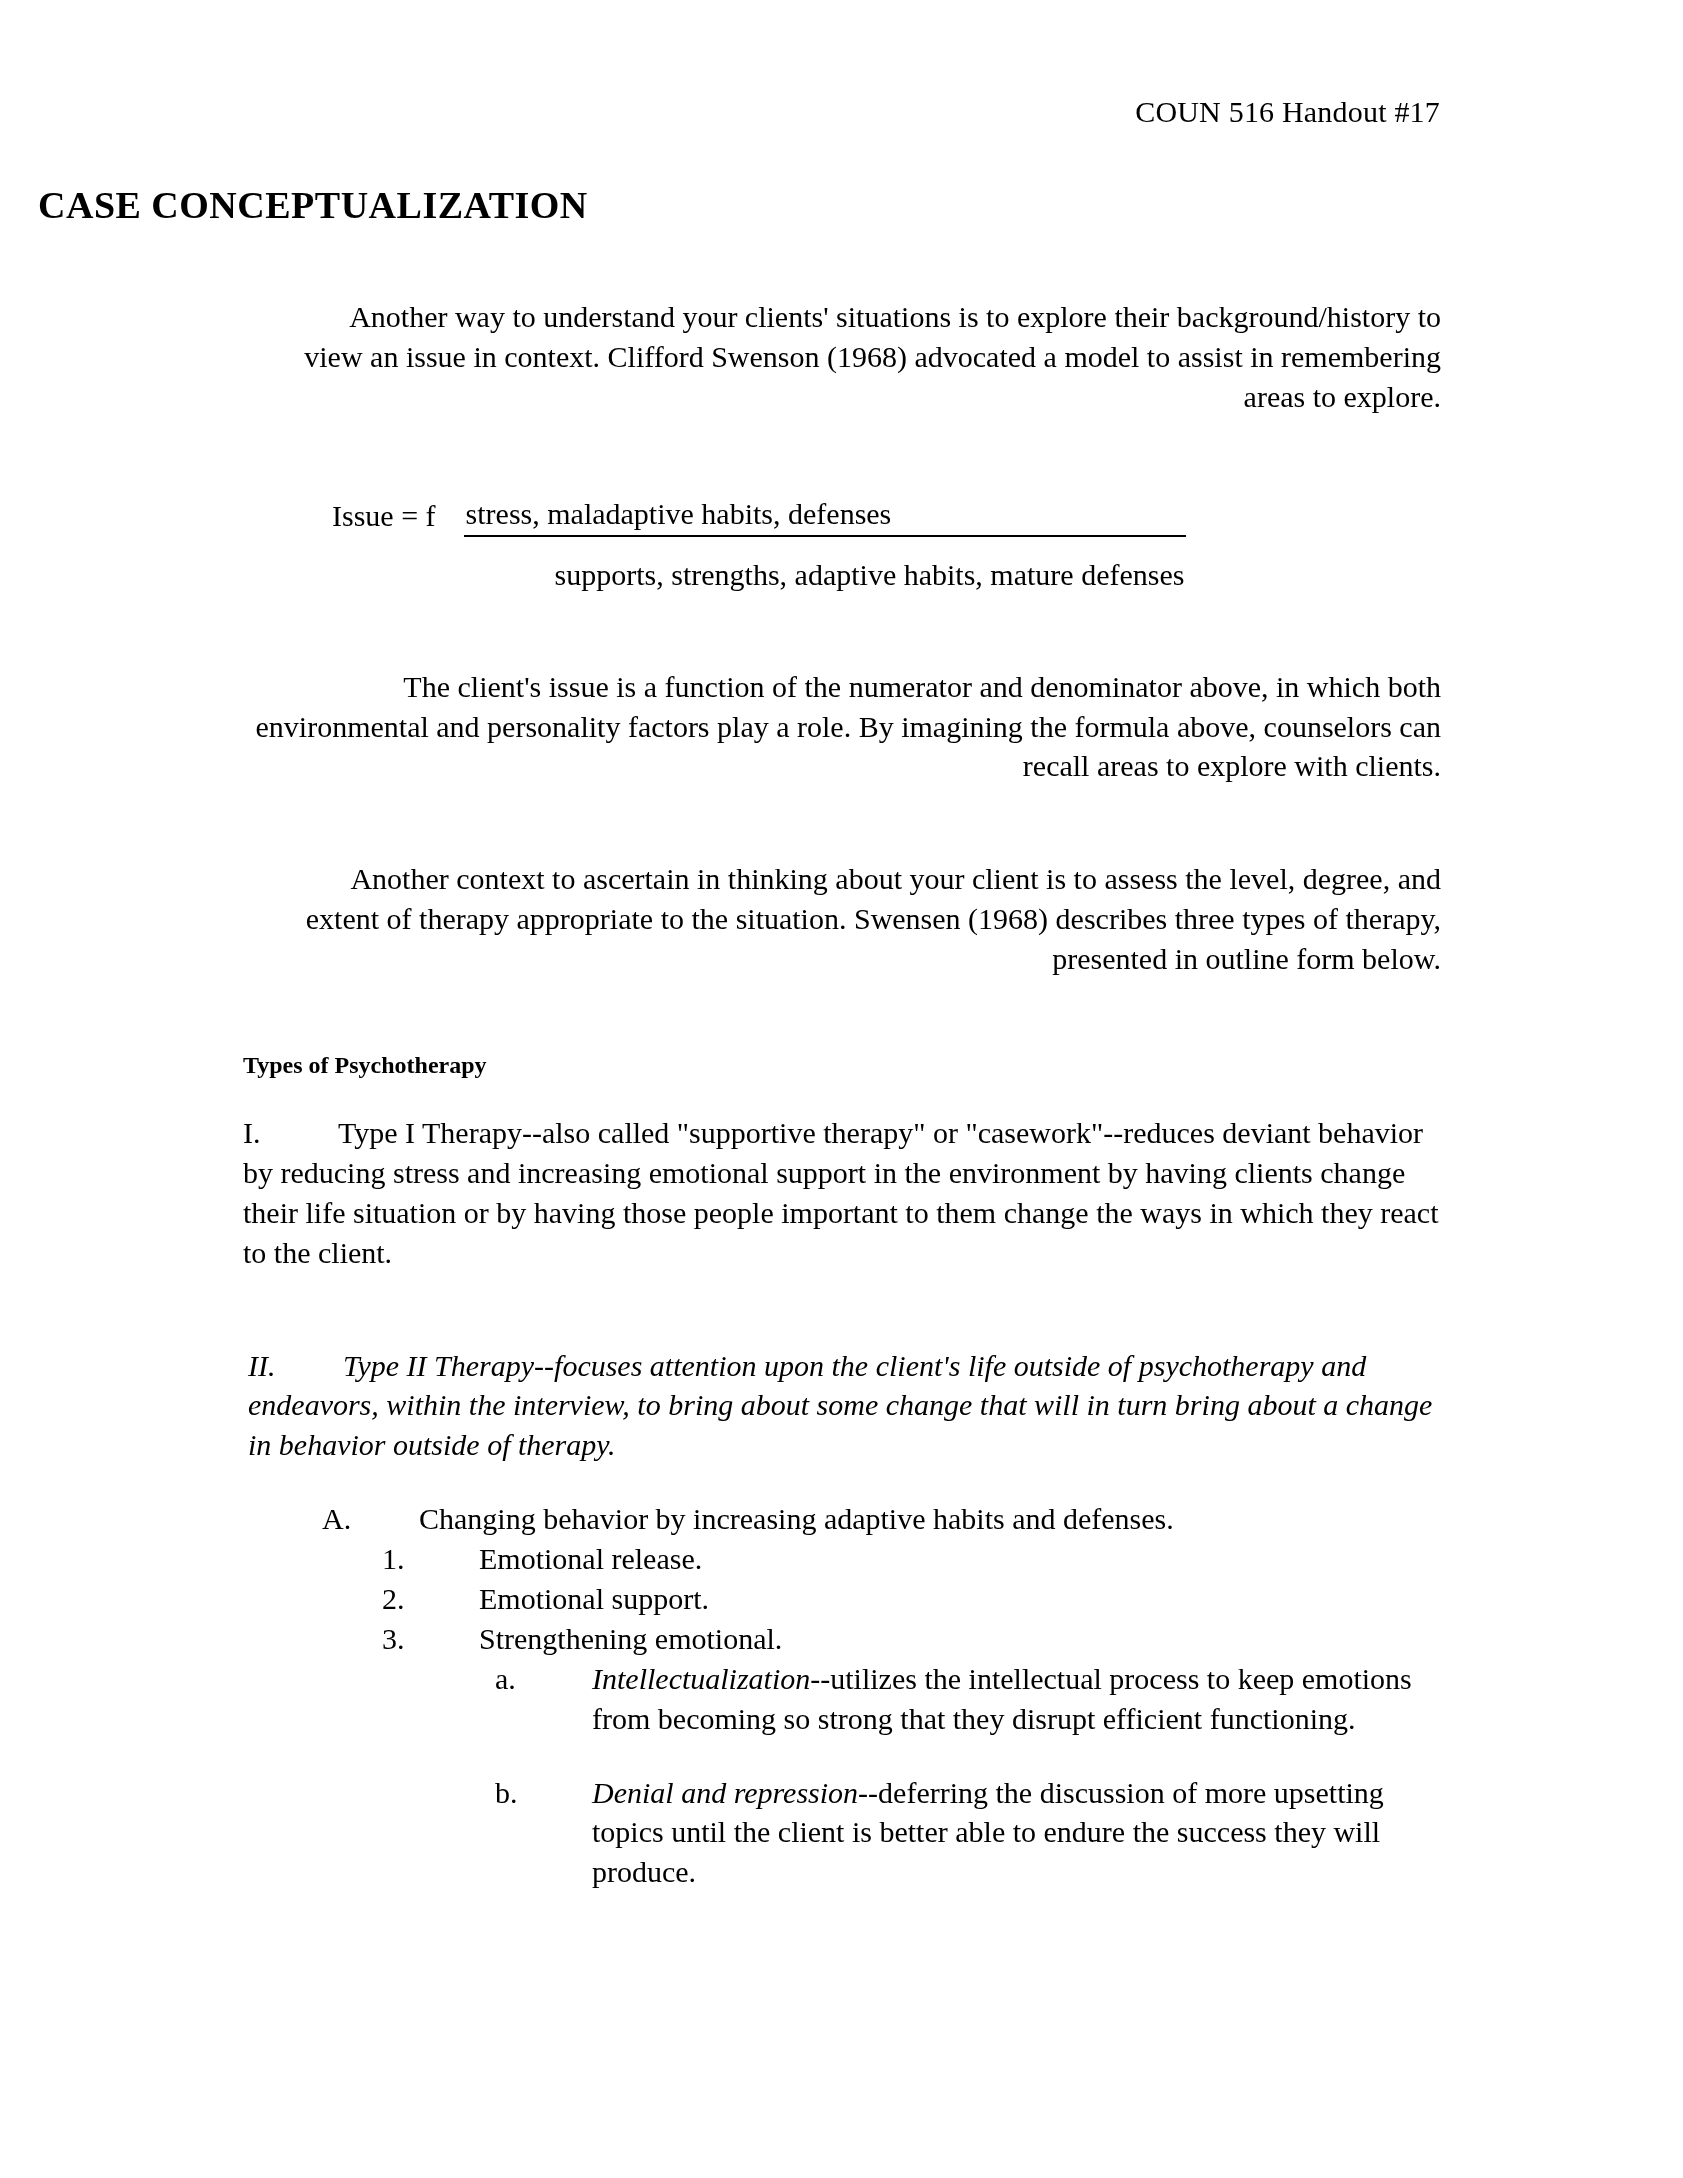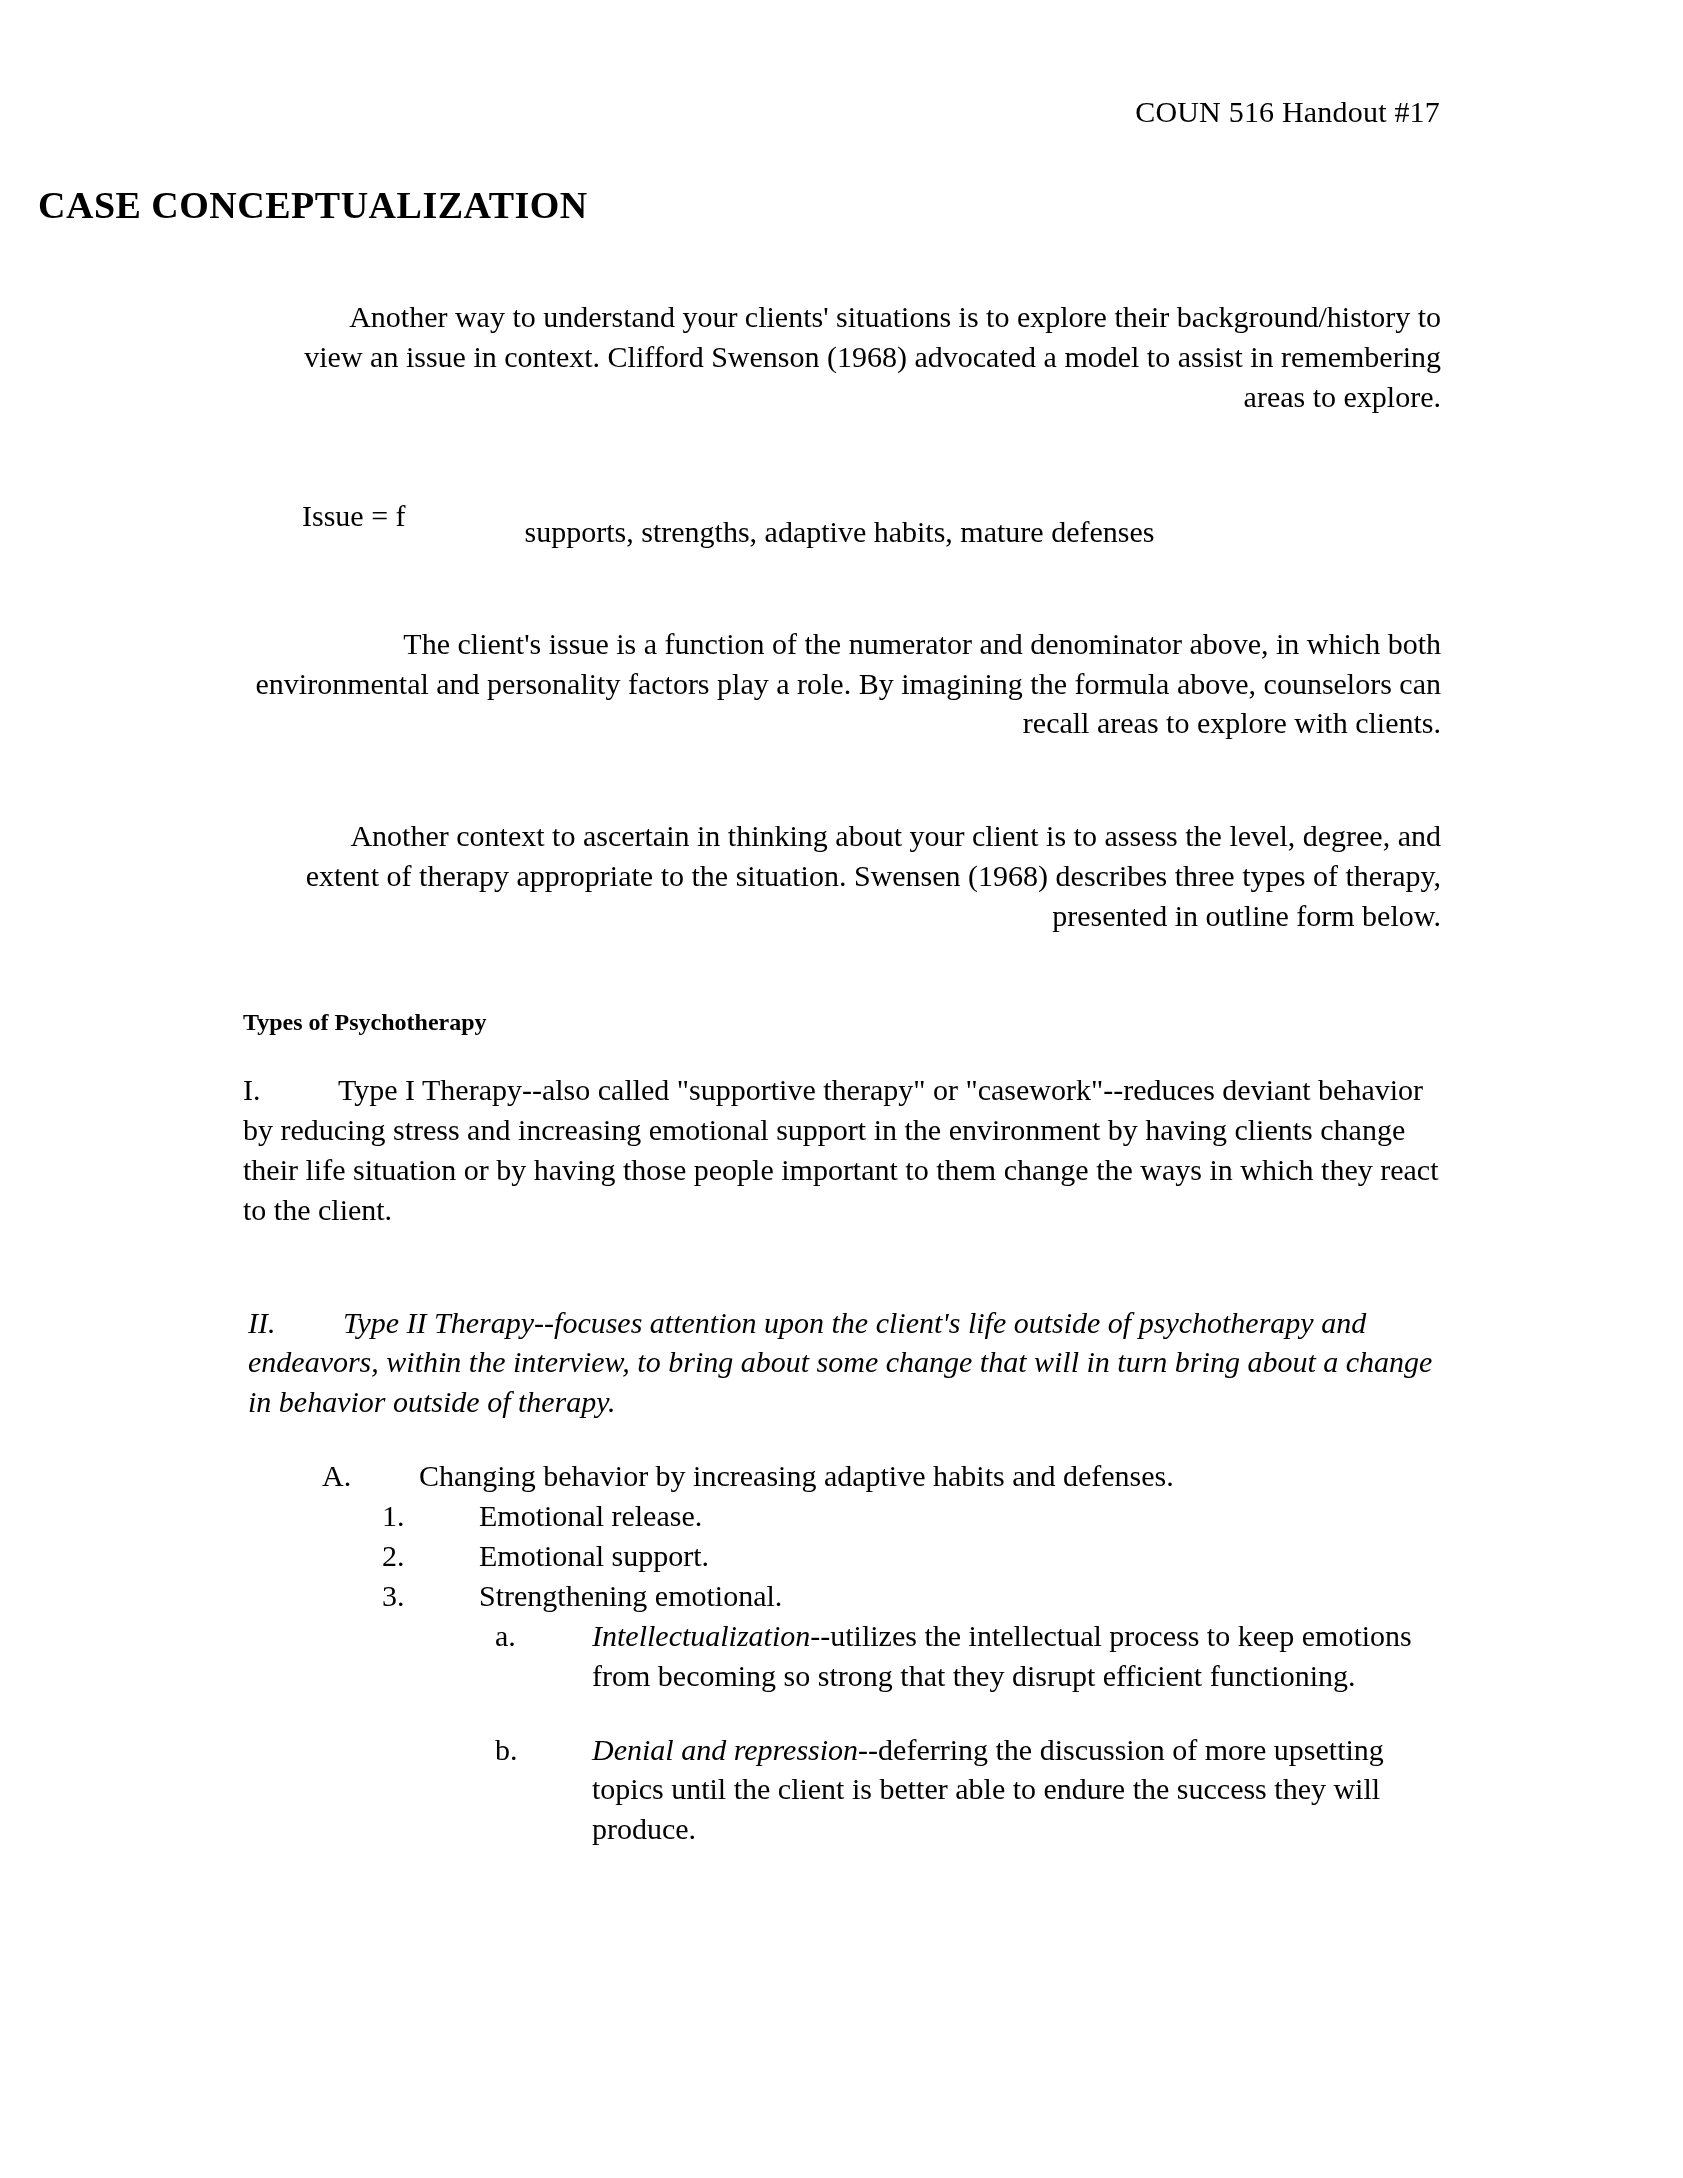--- a/index.html
+++ b/index.html
@@ -60,20 +60,21 @@
   
   .formula {
     margin-top: 77px;
     margin-left: 59px;
     font-size: 30px;
     line-height: 1.3;
   }
   .formula-row {
     display: flex;
     align-items: flex-start;
+    margin-left: 30px;
   }
   .formula-lhs {
     white-space: nowrap;
     padding-top: 2px;
   }
   .formula-frac {
     margin-left: 28px;
     display: inline-block;
   }
   .formula-num {
@@ -142,20 +143,21 @@
   <div class="doc-title">CASE CONCEPTUALIZATION</div>
 
   <div class="body-col">
 
     <p class="para">Another way to understand your clients' situations is to explore their background/history to view an issue in context.  Clifford Swenson (1968) advocated a model to assist in remembering areas to explore.</p>
 
     <div class="formula">
       <div class="formula-row">
         <span class="formula-lhs">Issue = f</span>
         <span class="formula-frac">
+          <span class="formula-num">stress, maladaptive habits, defenses</span>
           <span class="formula-den">supports, strengths, adaptive habits, mature defenses</span>
         </span>
       </div>
     </div>
 
     <div class="spacer-lg"></div>
 
     <p class="para">The client's issue is a function of the numerator and denominator above, in which both environmental and personality factors play a role.  By imagining the formula above, counselors can recall areas to explore with clients.</p>
 
     <div class="spacer-lg"></div>

